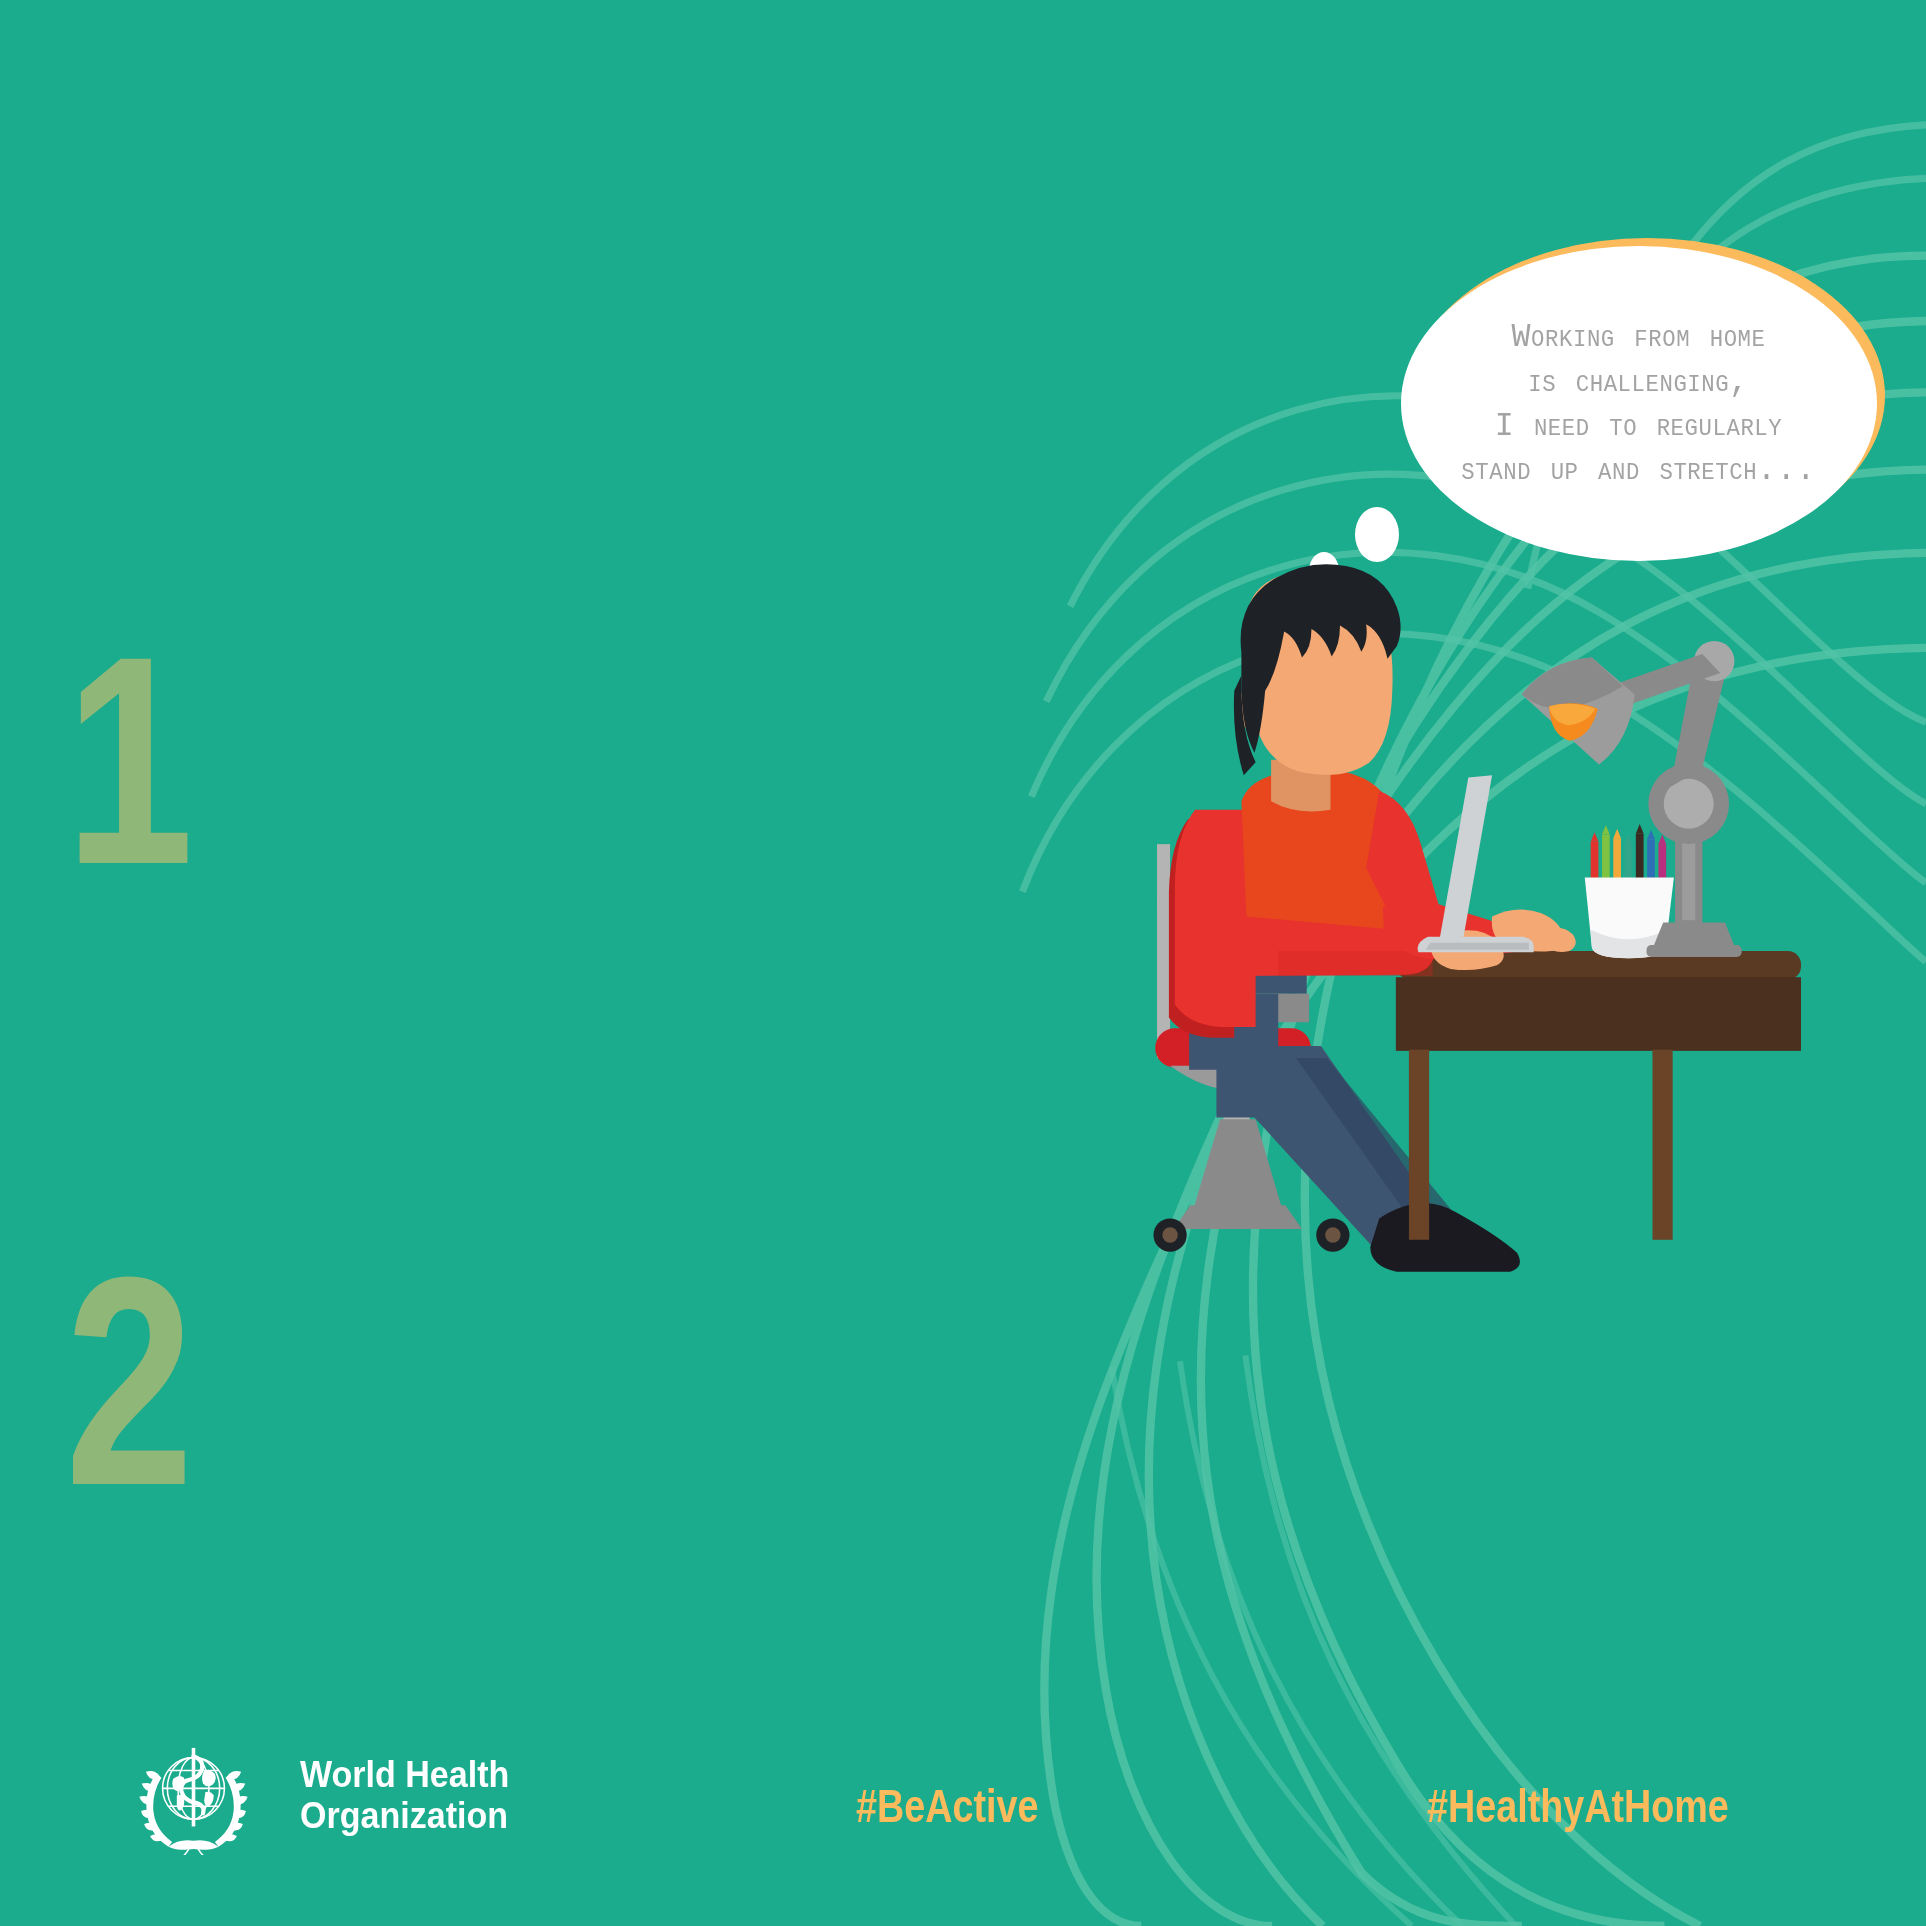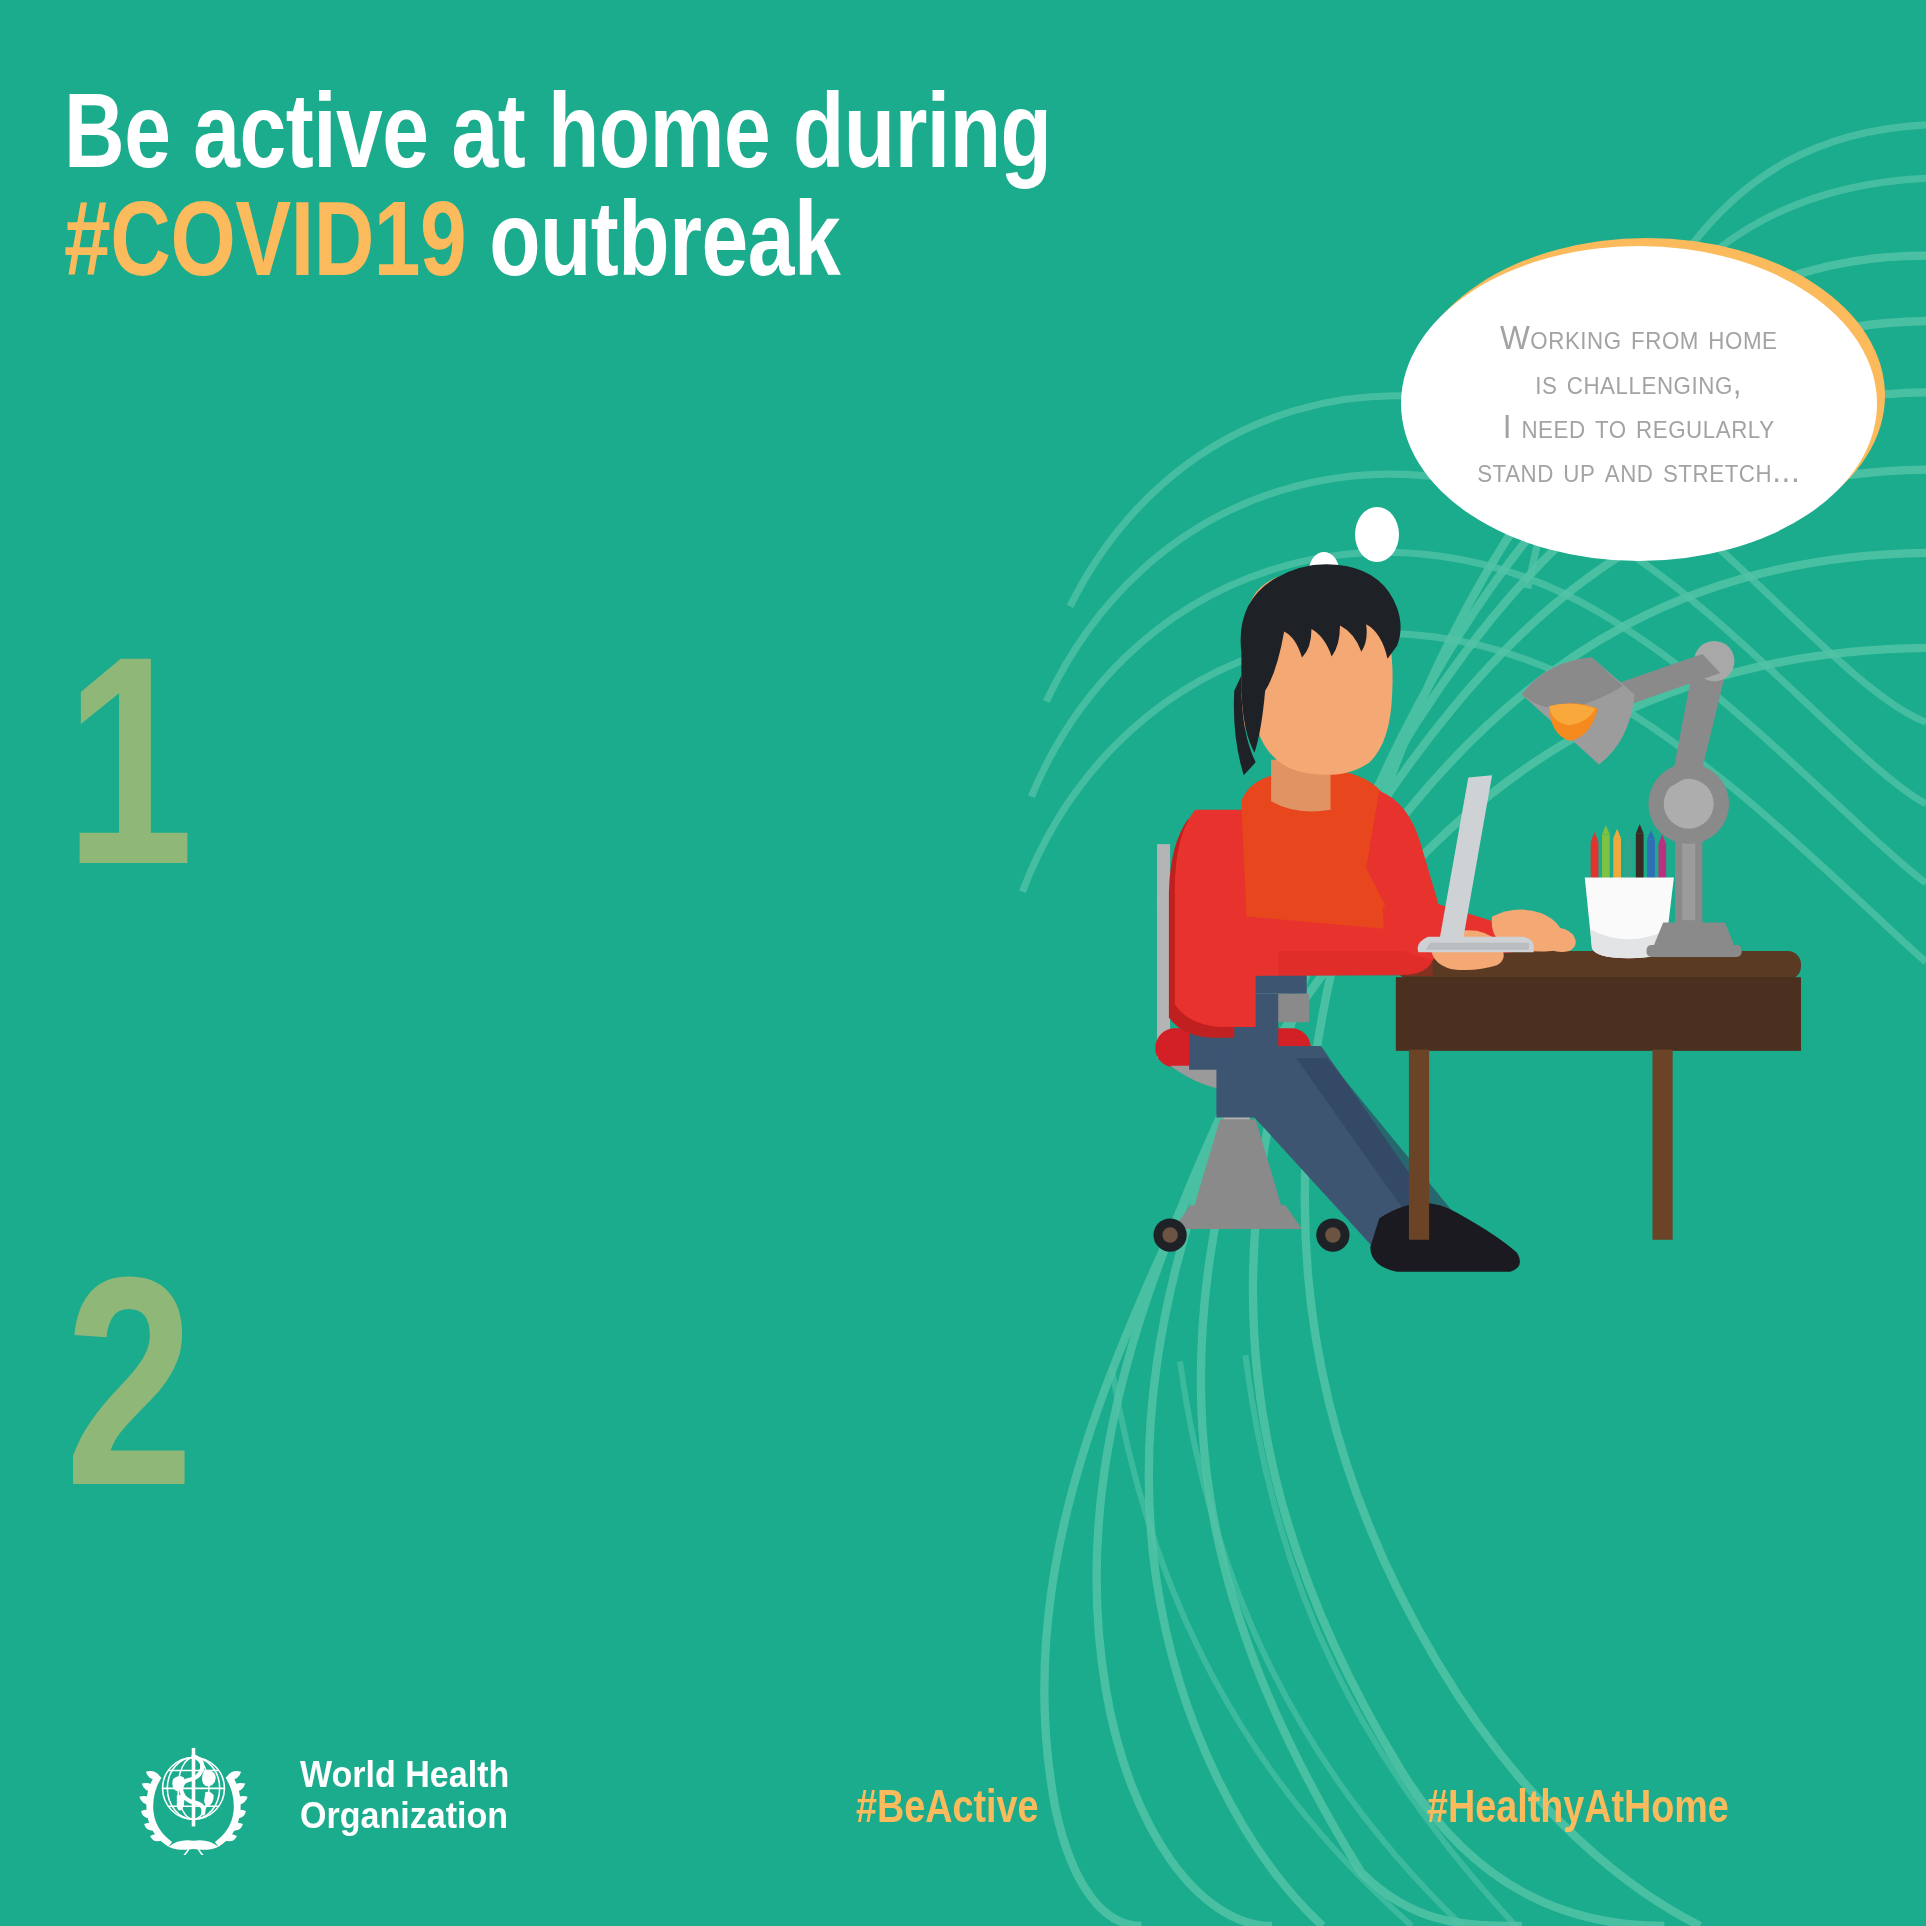--- a/index.html
+++ b/index.html
@@ -81,20 +81,21 @@
     transform-origin: left center;
   }
 
   
   #thought-bubble {
     position: absolute;
     left: 1409px;
     top: 238px;
     width: 476px;
     height: 315px;
+    font-family: Liberation Mono, monospace;
   }
   #bubble-ring {
     position: absolute;
     left: 0; top: 0;
     width: 476px; height: 315px;
     border-radius: 50%;
     background: #FBBA5B;
   }
   #bubble-body {
     position: absolute;
@@ -200,24 +201,20 @@
       <path d="M1720,1500 C1790,1315 1930,1165 2120,1100 C2310,1035 2515,1065 2695,1170
                C2875,1275 3025,1420 3160,1545 C3210,1592 3230,1610 3240,1618"></path>
     </g>
     <g fill="none" stroke="#53C4A8" stroke-width="10" opacity="0.6">
       <path d="M1870,2300 C1900,2480 1955,2660 2040,2820 C2125,2980 2240,3120 2375,3240"></path>
       <path d="M1985,2290 C2010,2470 2060,2650 2140,2810 C2220,2970 2330,3115 2460,3240"></path>
       <path d="M2095,2280 C2118,2460 2165,2640 2242,2800 C2319,2960 2425,3105 2550,3240"></path>
     </g>
   </svg>
 
-  <div id="headline">
-    <div class="head-line">Be active at home during</div>
-    <div class="head-line"><span class="covid-tag">#COVID19</span><span> outbreak</span></div>
-  </div>
 
   <div class="tip" id="tip-1">
     <div class="tip-number">1</div>
   </div>
 
   <div class="tip" id="tip-2">
     <div class="tip-number">2</div>
   </div>
 
   <div id="thought-bubble">

